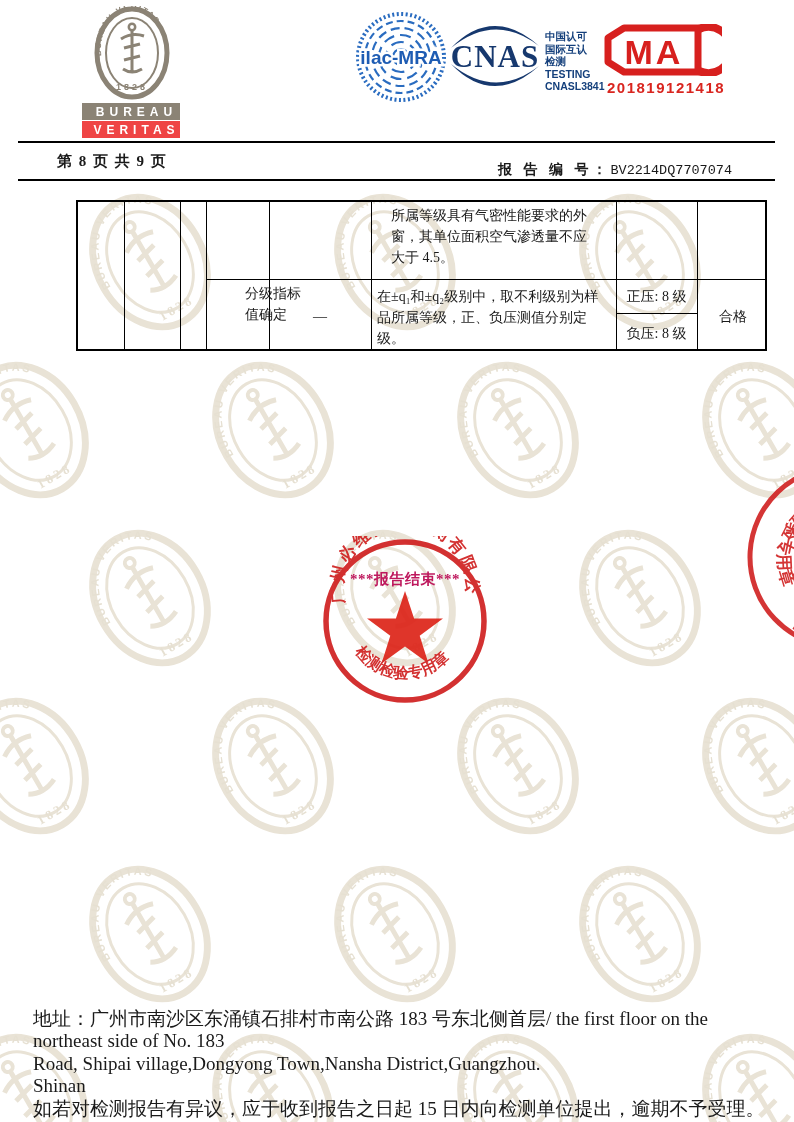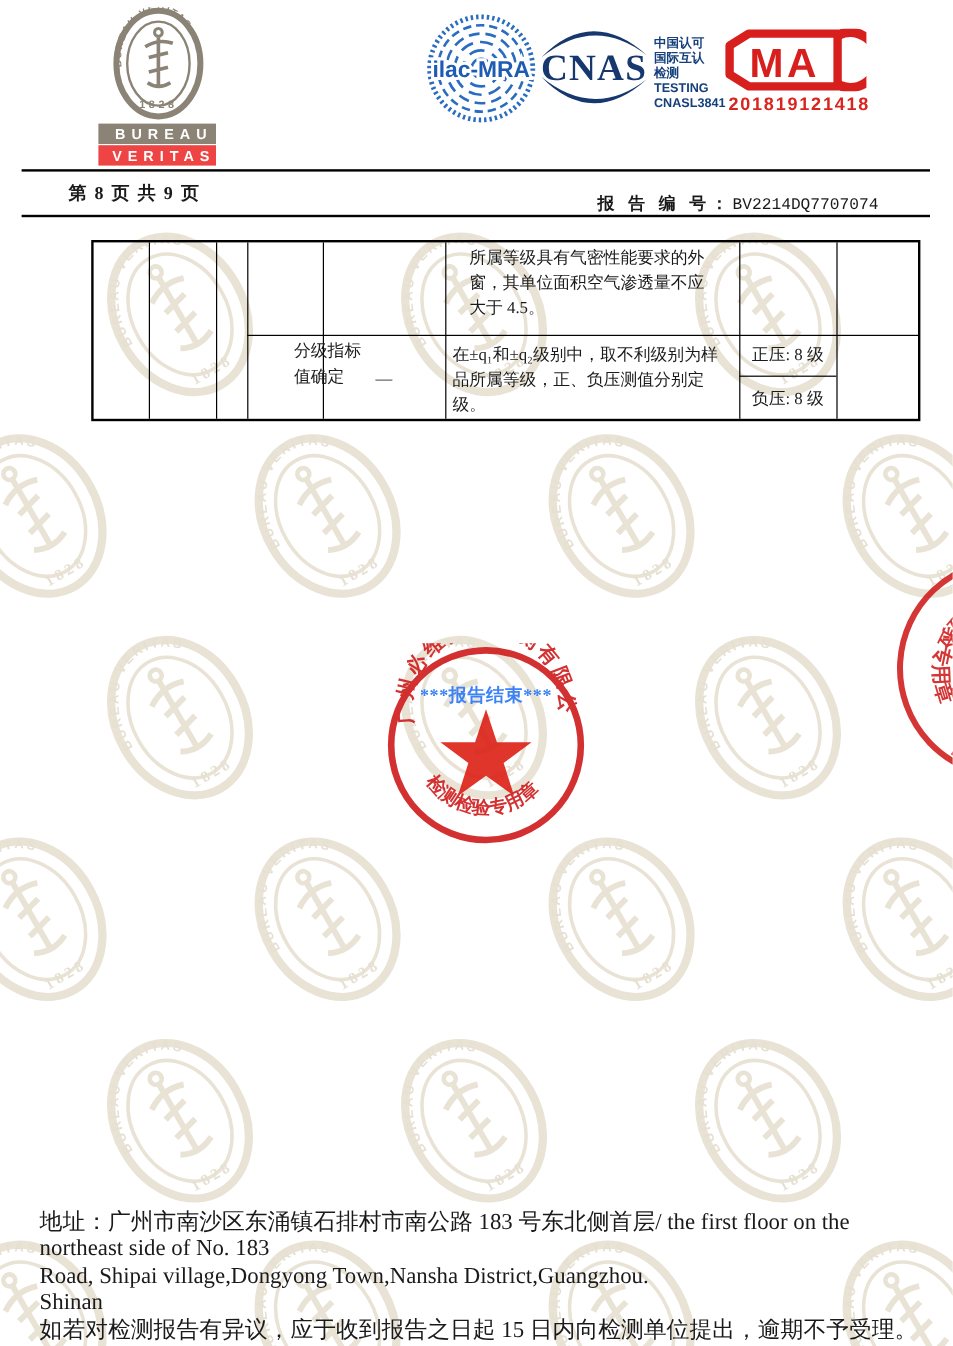--- a/index.html
+++ b/index.html
@@ -38,21 +38,21 @@
   .tbl { position:absolute; left:76px; top:200px; width:691px; height:151px;
     border:2px solid #000; font-size:14px; line-height:21px; }
   .vline { position:absolute; top:0; width:1px; height:100%; background:#000; }
   .hline { position:absolute; height:1px; background:#000; }
   .cell { position:absolute; overflow:hidden; }
 
   
   .seal { position:absolute; left:320px; top:536px; width:170px; height:170px; opacity:0.92; }
   .edge-seal { position:absolute; left:745px; top:462px; width:190px; height:190px; opacity:0.9; }
   .end-text { position:absolute; left:320px; top:570px; width:170px; text-align:center;
-    font-weight:bold; font-size:15px; color:#3b82f6; letter-spacing:0.5px; z-index:6; }
+    font-weight:bold; font-size:15px; color:#be185d; letter-spacing:0.5px; z-index:6; }
 
   
   .footer { position:absolute; left:33px; top:1008px; width:745px;
     font-size:19px; line-height:22.4px; }
 </style>
 </head>
 <body>
 
 <div class="page">
 
@@ -205,20 +205,21 @@
     <div class="vline" style="left:619px;"></div>
     <div class="hline" style="left:128px; top:77px; width:559px;"></div>
     <div class="hline" style="left:538px; top:111px; width:81px;"></div>
 
     <div class="cell" style="left:293px; top:0; width:245px; height:77px; padding:3px 20px;">所属等级具有气密性能要求的外窗，其单位面积空气渗透量不应大于 4.5。</div>
     <div class="cell" style="left:128px; top:77px; width:63px; height:74px; padding:4px 0 0 7px;margin-left:32px;">分级指标值确定</div>
     <div class="cell" style="left:191px; top:77px; width:102px; height:74px; display:flex; align-items:center; justify-content:center;">—</div>
     <div class="cell" style="left:293px; top:77px; width:245px; height:74px; padding:2px 6px 4px; display:flex; align-items:flex-end;">在±q₁和±q₂级别中，取不利级别为样品所属等级，正、负压测值分别定级。</div>
     <div class="cell" style="left:538px; top:77px; width:81px; height:34px; display:flex; align-items:center; justify-content:center;">正压: 8 级</div>
     <div class="cell" style="left:538px; top:111px; width:81px; height:40px; display:flex; align-items:center; justify-content:center;">负压: 8 级</div>
+    <div class="cell" style="left:619px; top:77px; width:72px; height:74px; display:flex; align-items:center; justify-content:center;">合格</div>
   </div>
 
   <svg class="seal" viewBox="0 0 170 170">
     <circle cx="85" cy="85" r="79" fill="none" stroke="#d02020" stroke-width="5.5"></circle>
     <path id="seal-top-arc" d="M 25,69 A 62 62 0 1 1 145,69" fill="none"></path>
     <text font-size="17" font-weight="bold" fill="#d02020" letter-spacing="2">
       <textPath href="#seal-top-arc" startOffset="2" textLength="234" lengthAdjust="spacing">广州必维技术检测有限公司</textPath>
     </text>
     <polygon fill="#dd2419" points="85,55 94.1,82.5 123,82.6 99.7,99.8 108.5,127.4 85,110.5 61.5,127.4 70.3,99.8 47,82.6 75.9,82.5"></polygon>
     <path id="seal-bot-arc" d="M 33,112 A 60 60 0 0 0 137,112" fill="none"></path>

